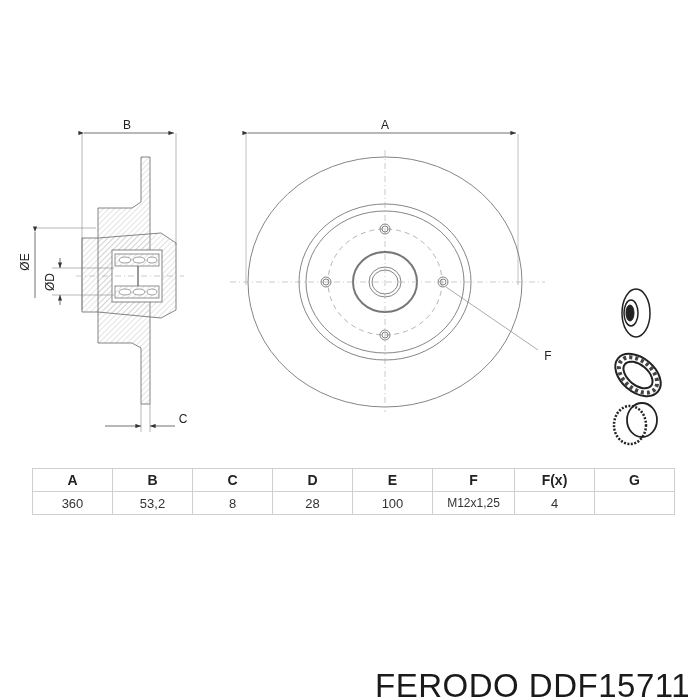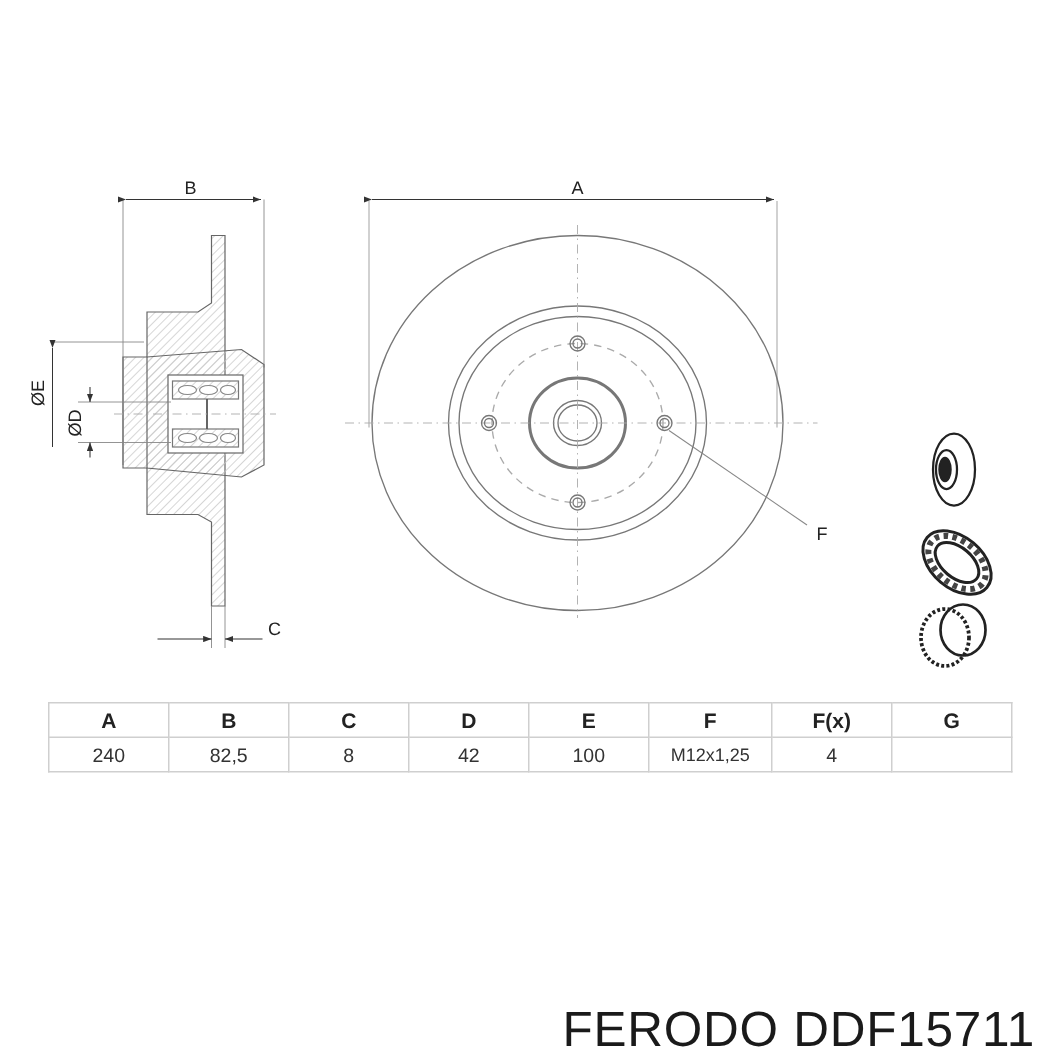--- a/index.html
+++ b/index.html
@@ -113,24 +113,24 @@
     <td>A</td>
     <td>B</td>
     <td>C</td>
     <td>D</td>
     <td>E</td>
     <td class="f">F</td>
     <td>F(x)</td>
     <td>G</td>
   </tr>
   <tr>
-    <td>240</td>
-    <td>82,5</td>
+    <td>360</td>
+    <td>53,2</td>
     <td>8</td>
-    <td>42</td>
+    <td>28</td>
     <td>100</td>
     <td class="f">M12x1,25</td>
     <td>4</td>
     <td></td>
   </tr>
 </tbody>
   </table>
 
 <div class="caption">
   <span>FERODO</span>

